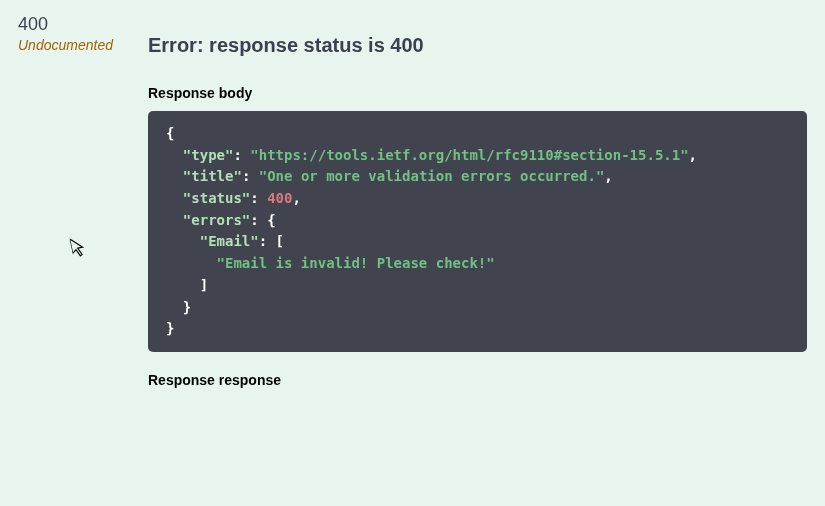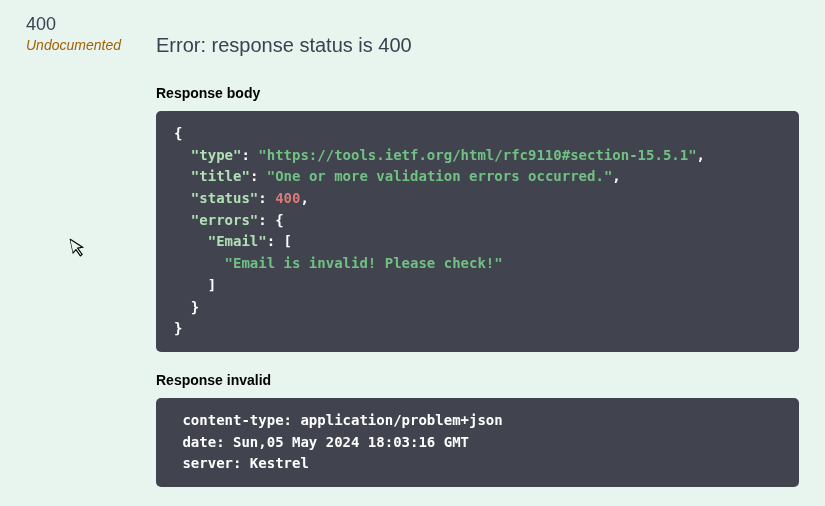--- a/index.html
+++ b/index.html
@@ -9,21 +9,21 @@
     }
     body {
       font-family: -apple-system, BlinkMacSystemFont, "Segoe UI", sans-serif;
       background: #e8f5ee;
       width: 825px;
       height: 506px;
       overflow: hidden;
     }
     .container {
       display: flex;
-      padding: 12px 26px;
+      padding: 12px 18px;
     }
     .left-col {
       width: 130px;
       flex-shrink: 0;
       padding-top: 2px;
     }
     .status-code {
       font-size: 18px;
       color: #3b4151;
       font-weight: 400;
@@ -33,21 +33,21 @@
       color: #a16207;
       font-style: italic;
       margin-top: 2px;
     }
     .right-col {
       flex: 1;
     }
     .error-title {
       font-size: 20px;
       color: #3b4151;
-      font-weight: 400;
+      font-weight: 700;
       margin-top: 22px;
       margin-bottom: 28px;
     }
     .section-title {
       font-size: 14px;
       font-weight: 700;
       color: #000000;
       margin-bottom: 10px;
     }
     .code-block {
@@ -104,24 +104,21 @@
   <span class="json-key">"type"</span><span class="json-punct">: </span><span class="json-string">"https://tools.ietf.org/html/rfc9110#section-15.5.1"</span><span class="json-punct">,</span>
   <span class="json-key">"title"</span><span class="json-punct">: </span><span class="json-string">"One or more validation errors occurred."</span><span class="json-punct">,</span>
   <span class="json-key">"status"</span><span class="json-punct">: </span><span class="json-number">400</span><span class="json-punct">,</span>
   <span class="json-key">"errors"</span><span class="json-punct">: </span><span class="json-punct">{</span>
     <span class="json-key">"Email"</span><span class="json-punct">: </span><span class="json-punct">[</span>
       <span class="json-string">"Email is invalid! Please check!"</span>
     <span class="json-punct">]</span>
   <span class="json-punct">}</span>
 <span class="json-punct">}</span></div>
 
-    <div class="section-title">Response invalid</div>
-    <div class="code-block headers"><span> content-type: application/problem+json </span>
-<span> date: Sun,05 May 2024 18:03:16 GMT </span>
-<span> server: Kestrel </span></div>
+    <div class="section-title">Response response</div>
   </div>
 </div>
 
 <div class="cursor">
   <svg width="14" height="20" viewBox="0 0 14 20">
     <path d="M0 0 L0 15 L4 12 L7 19 L9 18 L6 11 L11 11 Z" fill="none" stroke="#000" stroke-width="1.2"></path>
   </svg>
 </div>
 
 </body></html>

